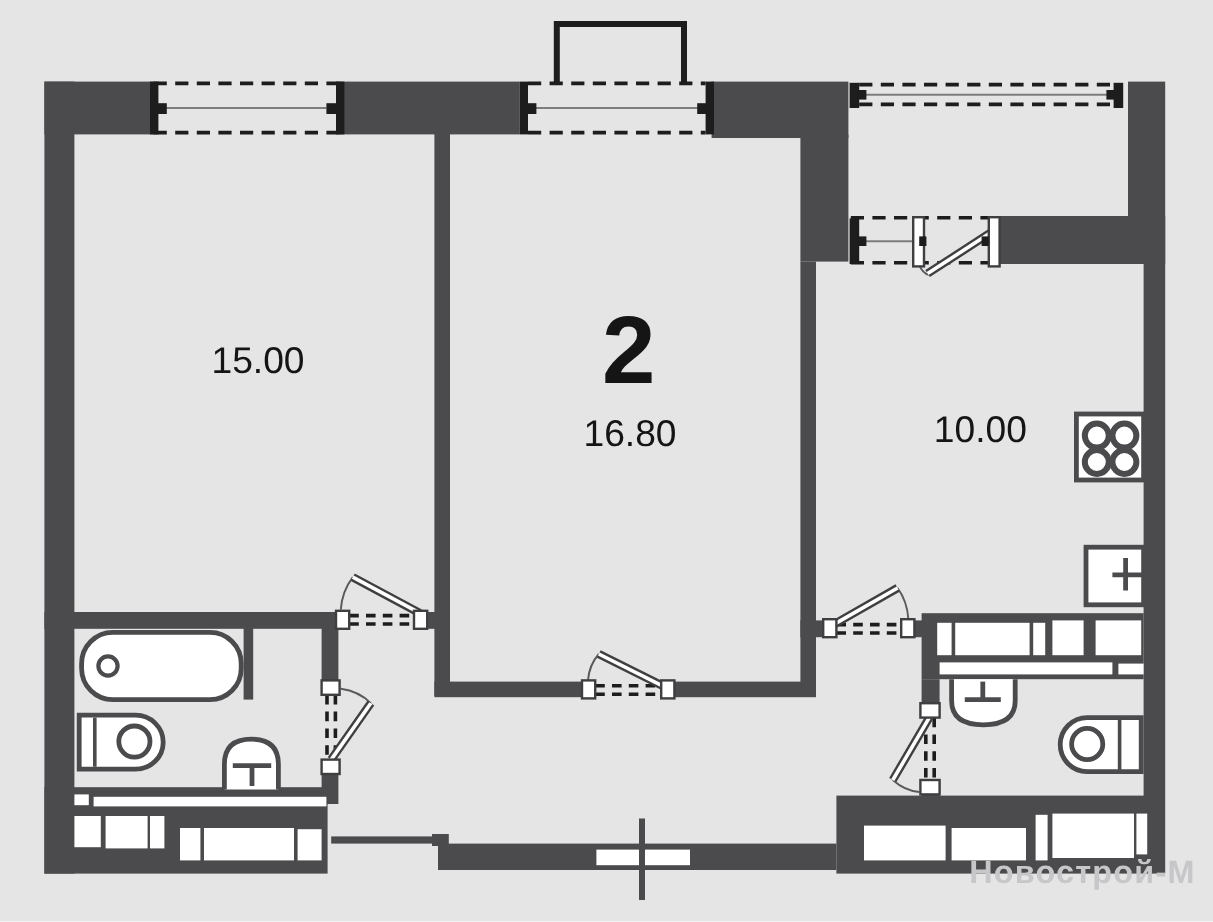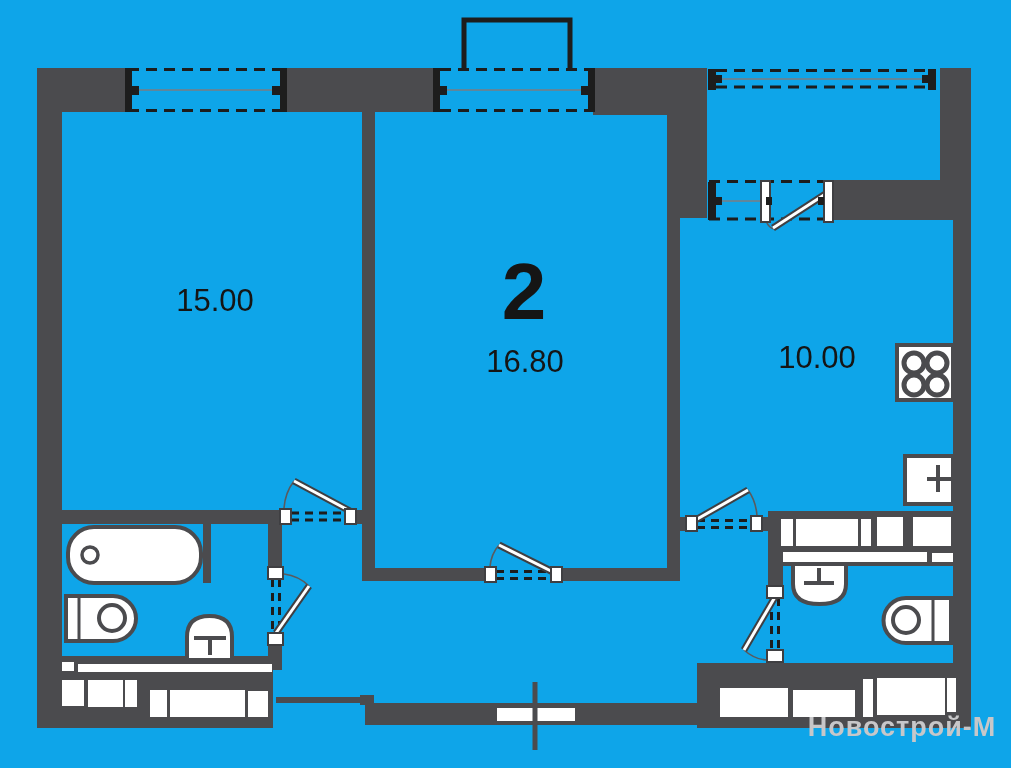--- a/index.html
+++ b/index.html
@@ -1,16 +1,16 @@
 <!DOCTYPE html>
 <html style="--wall: #4b4b4e; --window-frame: #1d1d1d; --label-text: #151515; --watermark: #c7c7c9;"><head>
 <meta charset="utf-8">
 <style>
   html,body{margin:0;padding:0;background:#fff;}
-  .canvas{position:relative;width:1011px;height:768px;background:#0ea5e9;overflow:hidden;
+  .canvas{position:relative;width:1011px;height:768px;background:#e5e5e5;overflow:hidden;
           font-family:"Liberation Sans",sans-serif;}
   svg{position:absolute;left:0;top:0;}
   .w   {fill:var(--wall,#4b4b4e);}
   .wh  {fill:#ffffff;}
   .cap {fill:var(--window-frame,#1d1d1d);}
   .dash{stroke:var(--window-frame,#1d1d1d);stroke-width:3;stroke-dasharray:11 7;fill:none;}
   .glass{stroke:#7d7d80;stroke-width:1.6;fill:none;}
   .post{fill:#fff;stroke:#3f3f42;stroke-width:2;}
   .leafo{stroke:#3f3f42;stroke-width:7;fill:none;}
   .leafi{stroke:#fff;stroke-width:3;fill:none;}

